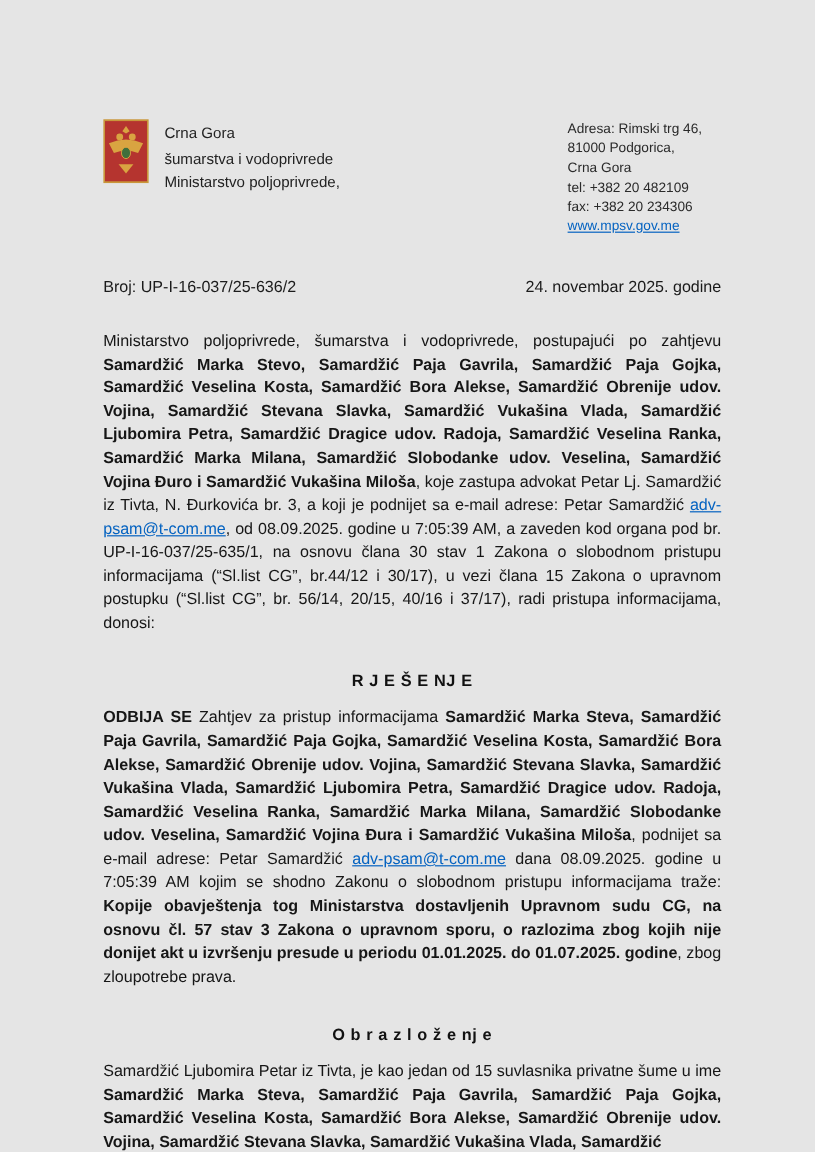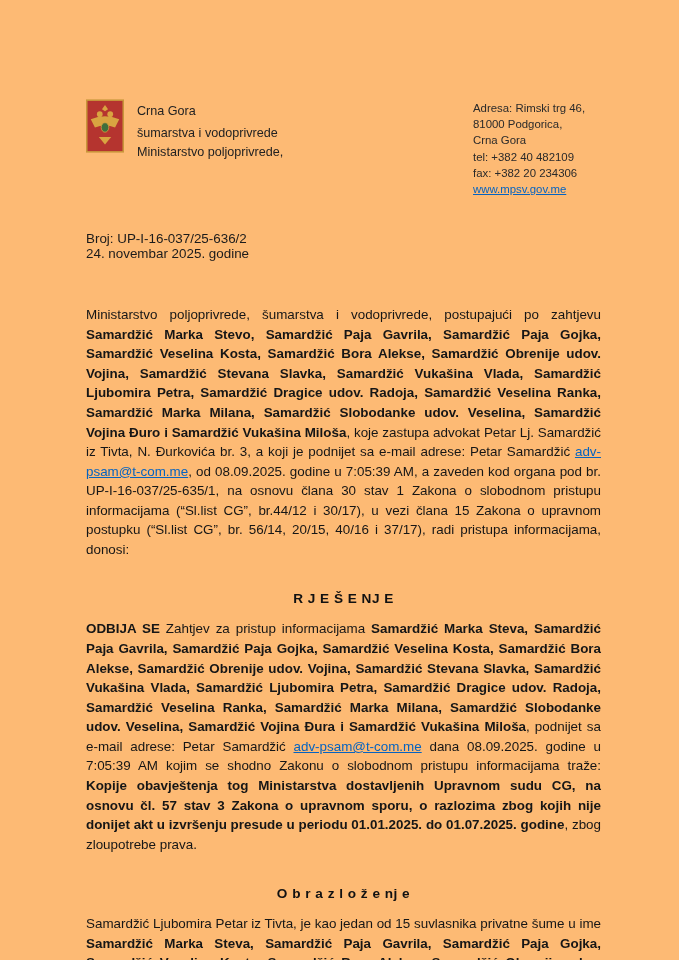--- a/index.html
+++ b/index.html
@@ -3,21 +3,21 @@
 <meta charset="utf-8">
 <style>
   * { margin: 0; padding: 0; box-sizing: border-box; }
   html, body { background: #ffffff; }
   body { font-family: "Liberation Sans", sans-serif; color: #1b1b1b; }
 
   .page {
     position: relative;
     width: 679px;
     height: 960px;
-    background: #fdba74;
+    background: #e5e5e5;
     padding: 98px 78px 30px 86px;
     overflow: hidden;
   }
 
   
   .letterhead {
     display: flex;
     justify-content: space-between;
     align-items: flex-start;
     margin-bottom: 34px;
@@ -27,22 +27,21 @@
   .ministry-block { font-size: 12.6px; line-height: 1.55; padding-top: 4px; color: #222; }
   .ministry-block .country { margin-bottom: 2px; }
   .lh-right { width: 128px; font-size: 11.4px; line-height: 1.42; color: #2a2a2a; padding-top: 2px; margin-left: 20px; }
   .doc-link { color: #0563c1; text-decoration: underline; cursor: pointer; }
 
   
   .ref-row {
     display: flex;
     justify-content: space-between;
     font-size: 13.4px;
-    margin-bottom: 44px;
-    flex-direction: column;
+    margin-bottom: 28px;
   }
 
   
   .body-text p {
     font-size: 13.4px;
     line-height: 1.46;
     text-align: justify;
     color: #161616;
   }
   .section-title {
@@ -79,21 +78,21 @@
       <div class="ministry-block">
         <div class="country">Crna Gora</div>
         <div>šumarstva i vodoprivrede</div>
         <div>Ministarstvo poljoprivrede,</div>
       </div>
     </div>
     <div class="lh-right">
       <div>Adresa: Rimski trg 46,</div>
       <div>81000 Podgorica,</div>
       <div>Crna Gora</div>
-      <div>tel: +382 40 482109</div>
+      <div>tel: +382 20 482109</div>
       <div>fax: +382 20 234306</div>
       <div><a class="doc-link" href="#">www.mpsv.gov.me</a></div>
     </div>
   </header>
 
   <div class="ref-row">
     <span>Broj: UP-I-16-037/25-636/2</span>
     <span>24. novembar 2025. godine</span>
   </div>
 

